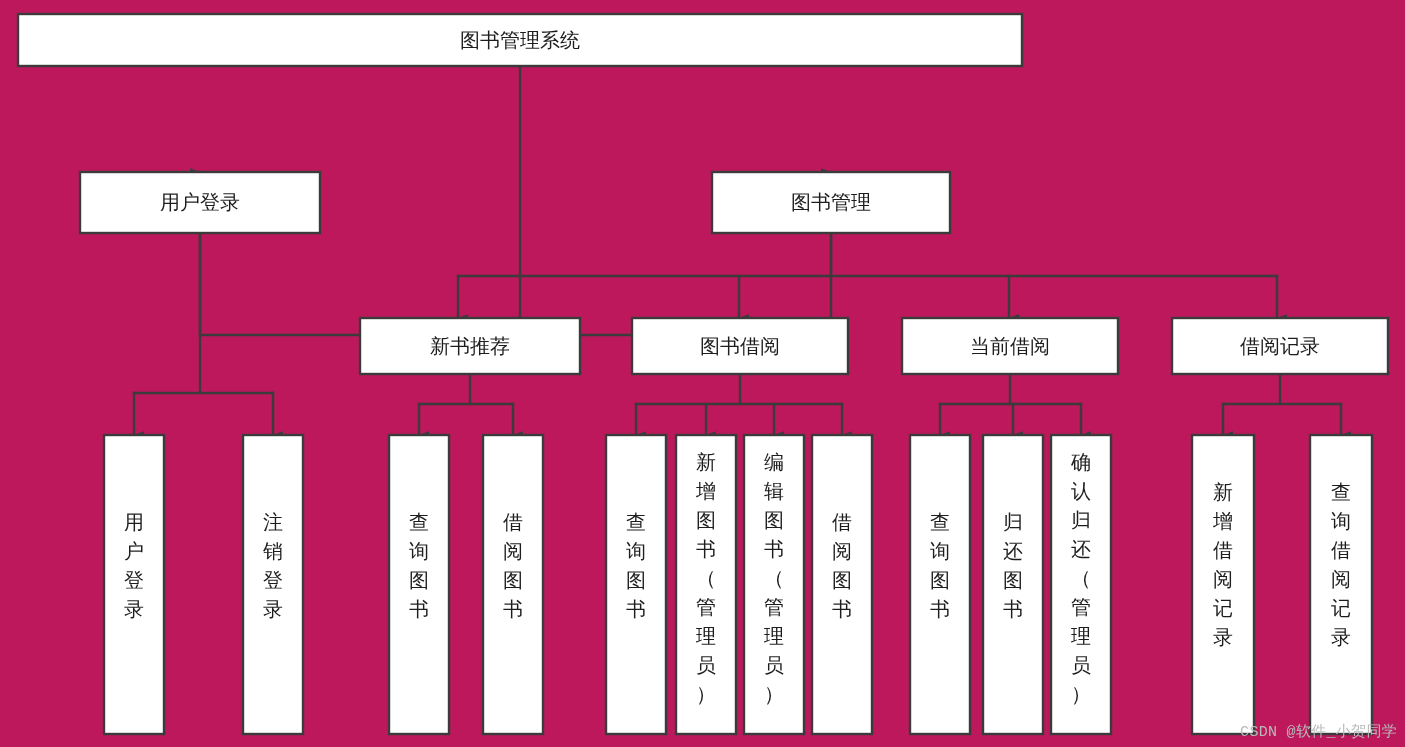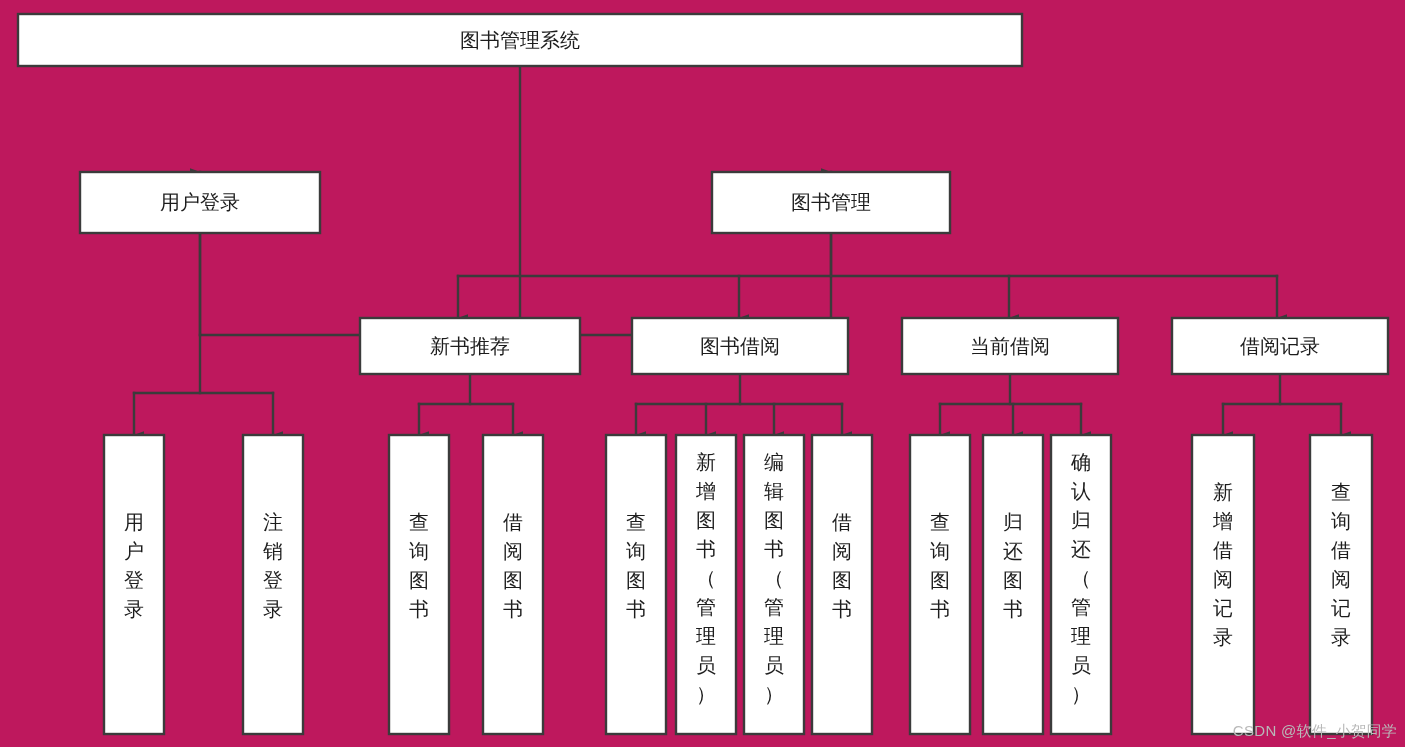--- a/index.html
+++ b/index.html
@@ -43,21 +43,21 @@
   .node-label-v {
     font-family: "DejaVu Sans", "Liberation Sans", sans-serif;
     font-size: 20px;
     fill: #1d1d1d;
     text-anchor: middle;
   }
   .watermark {
     position: absolute;
     right: 8px;
     bottom: 6px;
-    font-family: Liberation Sans, sans-serif;
+    font-family: Liberation Mono, monospace;
     font-size: 15px;
     color: #b9b9b9;
     letter-spacing: 0.3px;
     white-space: nowrap;
     user-select: none;
   }
 </style>
 </head>
 <body>
 

